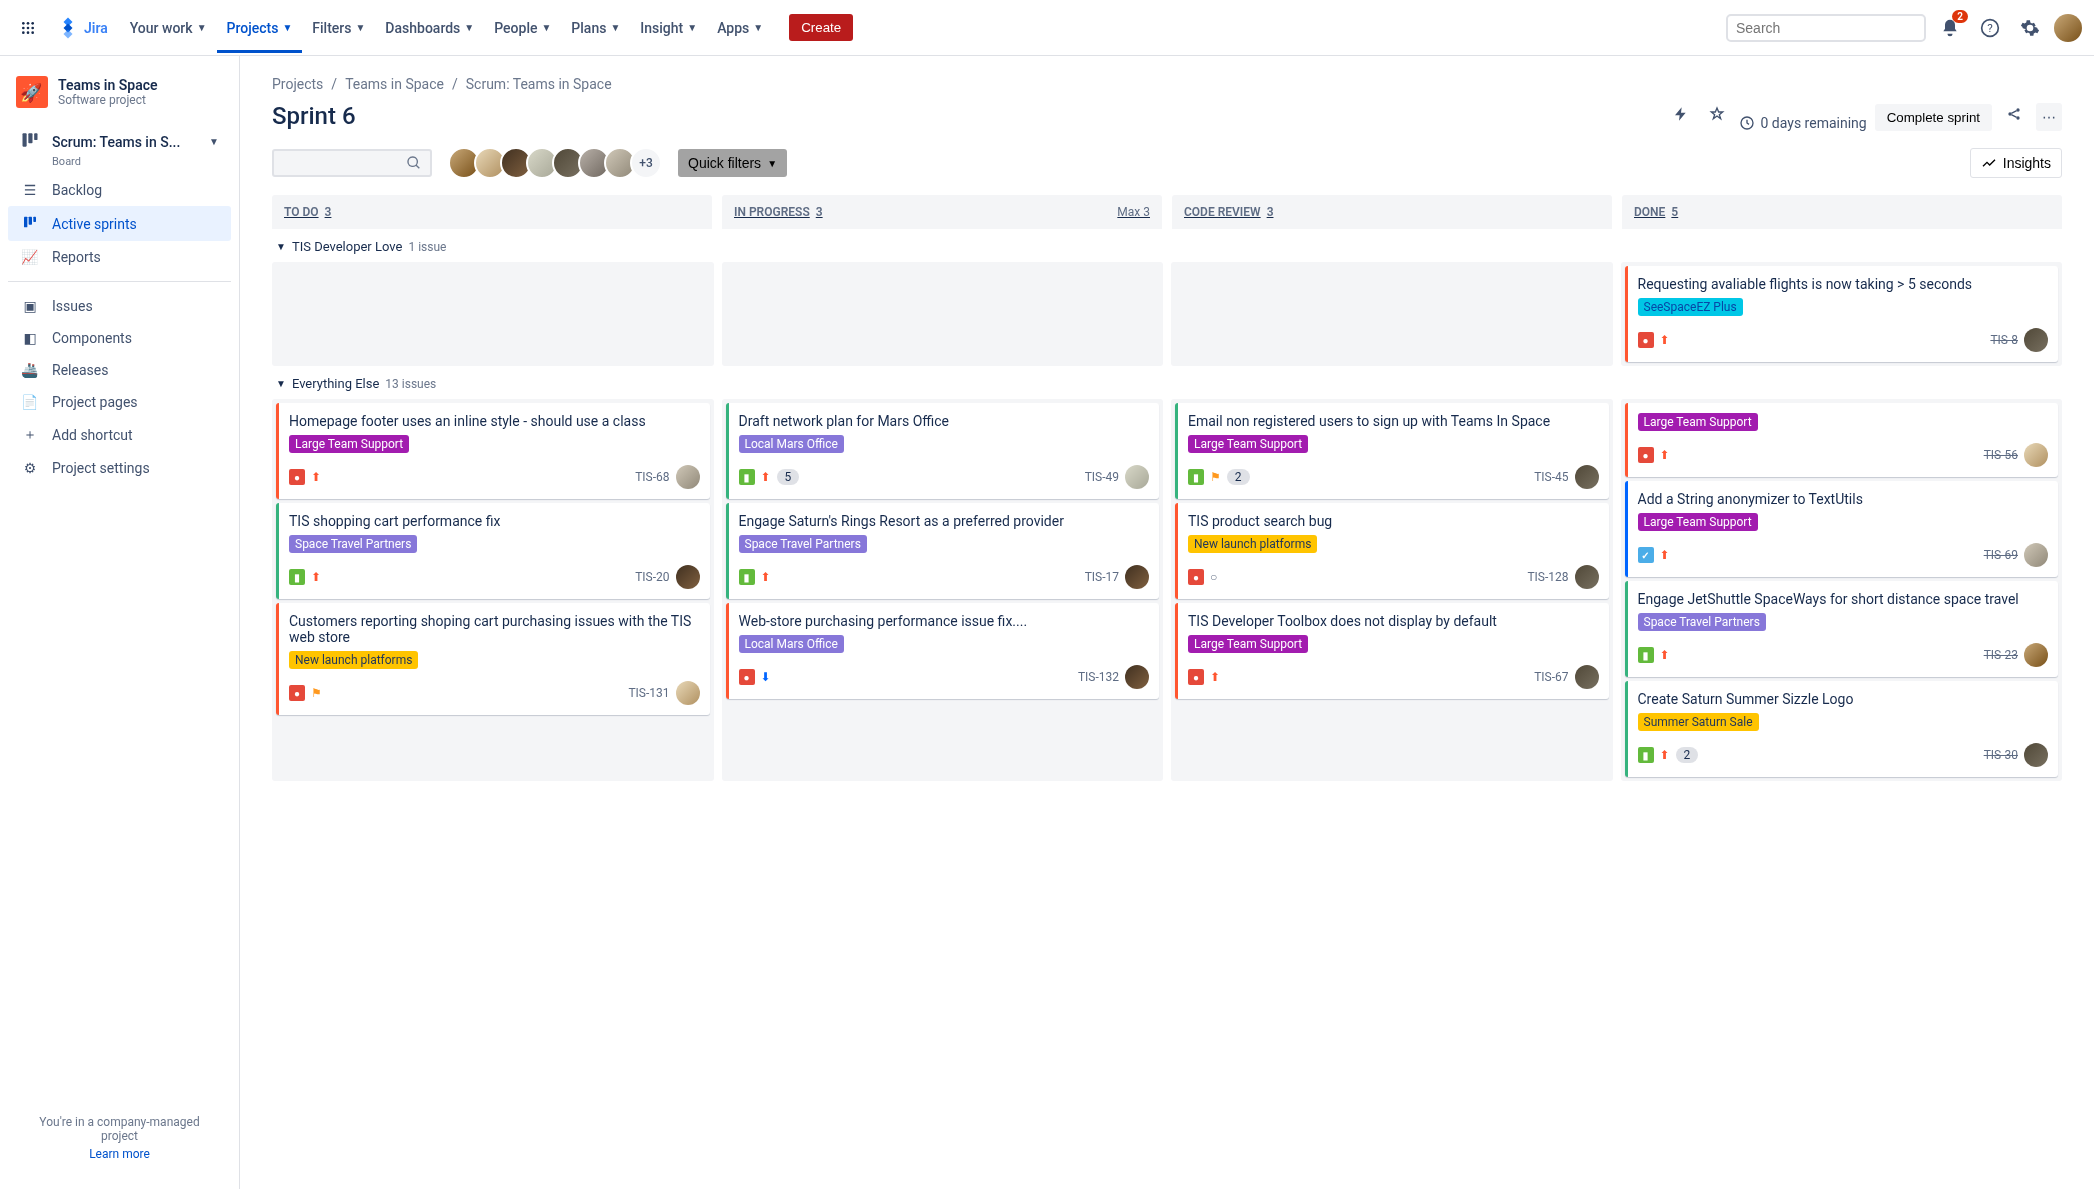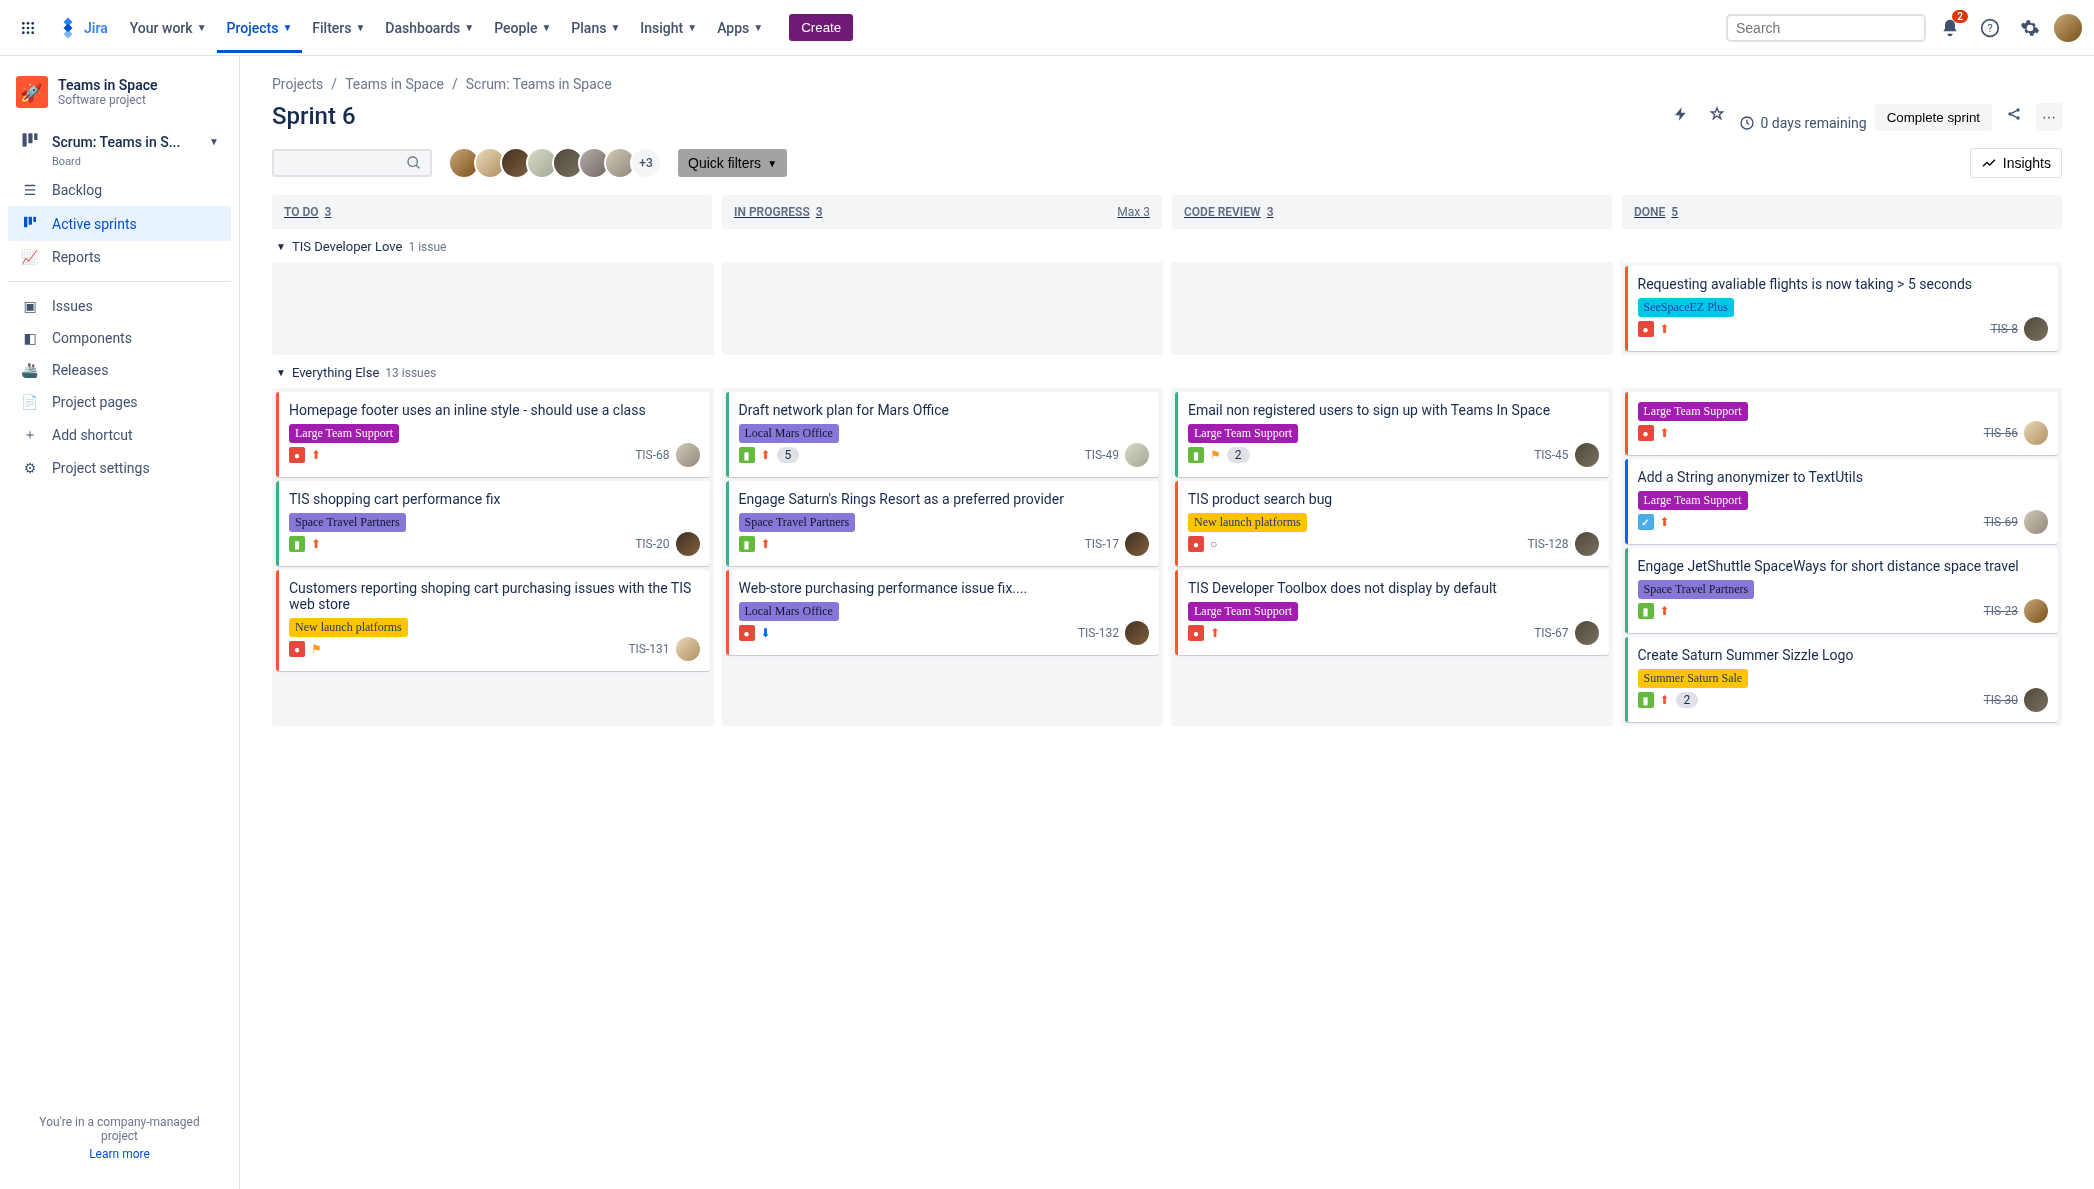--- a/index.html
+++ b/index.html
@@ -6,21 +6,21 @@
 body { font-family: -apple-system, BlinkMacSystemFont, "Segoe UI", Roboto, sans-serif; font-size: 14px; color: #172B4D; background: #fff; }
 .topbar { height: 56px; border-bottom: 1px solid #dfe1e6; display: flex; align-items: center; padding: 0 12px; gap: 4px; }
 .topbar-left { display: flex; align-items: center; gap: 4px; flex: 1; }
 .topbar-right { display: flex; align-items: center; gap: 8px; }
 .app-switcher { width: 32px; height: 32px; display: flex; align-items: center; justify-content: center; border-radius: 3px; cursor: pointer; }
 .jira-logo { display: flex; align-items: center; gap: 4px; font-weight: 600; color: #3b82f6; padding: 0 8px; }
 .jira-logo svg { width: 24px; height: 24px; }
 .nav-item { padding: 6px 10px; border-radius: 3px; cursor: pointer; display: flex; align-items: center; gap: 4px; color: #42526E; font-weight:500; }
 .nav-item.active { color: #0052CC; border-bottom: 3px solid #0052CC; border-radius: 0; padding-bottom: 14px; padding-top: 17px; }
 .chevron-down { font-size: 10px; }
-.create-btn { background: #701a75; color: #fff; padding: 6px 12px; border: none; border-radius: 3px; font-weight: 500; cursor: pointer; margin-left: 12px; }
+.create-btn { background: #b91c1c; color: #fff; padding: 6px 12px; border: none; border-radius: 3px; font-weight: 500; cursor: pointer; margin-left: 12px; }
 .search-box { display: flex; align-items: center; background: #fff; border: 2px solid #dfe1e6; border-radius: 5px; padding: 4px 8px; width: 200px; }
 .search-box input { border: none; outline: none; flex: 1; font-size: 14px; }
 .icon-btn { width: 32px; height: 32px; border-radius: 50%; display: flex; align-items: center; justify-content: center; cursor: pointer; position: relative; color:#42526E; }
 .badge { position: absolute; top: -2px; right: -2px; background: #DE350B; color: #fff; font-size: 10px; border-radius: 8px; padding: 1px 5px; font-weight:600; }
 .avatar { width: 24px; height: 24px; border-radius: 50%; background: linear-gradient(135deg,#6554C0,#00B8D9); display:inline-block; flex-shrink:0; }
 .avatar.a1{background:linear-gradient(135deg,#c8a878,#785018);} .avatar.a2{background:linear-gradient(135deg,#e8d8b8,#b09060);} .avatar.a3{background:linear-gradient(135deg,#403020,#806040);} .avatar.a4{background:linear-gradient(135deg,#d8d8c8,#a8a898);} .avatar.a5{background:linear-gradient(135deg,#504838,#787060);} .avatar.a6{background:linear-gradient(135deg,#b8b0a8,#706860);} .avatar.a7{background:linear-gradient(135deg,#d0c8b8,#908878);}
 .body-wrap { display: flex; height: calc(100vh - 56px); }
 .sidebar { width: 240px; border-right: 1px solid #dfe1e6; padding: 16px 8px; display: flex; flex-direction: column; }
 .project-header { display: flex; align-items: center; gap: 10px; padding: 4px 8px 16px; }
 .project-icon { width: 32px; height: 32px; border-radius: 3px; background: #FF5630; display:flex;align-items:center;justify-content:center;font-size:18px; }
@@ -60,22 +60,22 @@
 .col-header .count{color:#5E6C84;}
 .col-header .max{margin-left:auto;font-weight:400;}
 .swimlane-header { padding: 10px 4px 8px; font-size: 13px; color:#172B4D; display:flex;align-items:center;gap:6px; cursor:pointer; }
 .swimlane-header .issue-count{color:#6B778C; font-size:12px;}
 .board-row { display: grid; grid-template-columns: repeat(4, 1fr); gap: 8px; }
 .board-col { background:#f4f5f7; min-height:60px; border-radius:3px; padding:4px; display:flex; flex-direction:column; gap:4px; }
 .card { background:#fff; border-radius:3px; border-left:3px solid transparent; padding:10px; box-shadow:0 1px 1px rgba(9,30,66,0.2); cursor:pointer; }
 .card.bug{border-left-color:#FF5630;} .card.story{border-left-color:#36B37E;} .card.task{border-left-color:#0065FF;}
 .card.done .card-key{text-decoration:line-through;}
 .card-title{font-size:14px; margin-bottom:6px;}
-.epic-tag{display:inline-block;font-size:12px;padding:2px 6px;border-radius:3px;margin-bottom:0;font-family:Liberation Serif, serif;}
-.epic-blue{background:#a21caf;color:#fff;} .epic-purple{background:#8777D9;color:#0f172a;} .epic-yellow{background:#FFC400;color:#253858;} .epic-teal{background:#00C7E6;color:#0747A6;}
+.epic-tag{display:inline-block;font-size:12px;padding:2px 6px;border-radius:3px;margin-bottom:12px;}
+.epic-blue{background:#a21caf;color:#fff;} .epic-purple{background:#8777D9;color:#ffffff;} .epic-yellow{background:#FFC400;color:#253858;} .epic-teal{background:#00C7E6;color:#0747A6;}
 .card-footer{display:flex;align-items:center;gap:6px;}
 .card-footer .spacer{flex:1;}
 .card-key{font-size:12px;color:#5E6C84;}
 .card-avatar{width:24px;height:24px;border-radius:50%;}
 .type-icon{width:16px;height:16px;border-radius:2px;display:inline-flex;align-items:center;justify-content:center;color:#fff;font-size:10px;font-weight:bold;}
 .type-bug{background:#E5493A;} .type-story{background:#63BA3C;} .type-task{background:#4BADE8;}
 .prio-icon{color:#FF5630;font-size:12px;}
 .flag-icon{color:#FF991F;font-size:12px;}
 .sp-badge{background:#dfe1e6;border-radius:10px;padding:1px 8px;font-size:12px;color:#172B4D;}
 svg.ico{width:16px;height:16px;fill:currentColor;}

